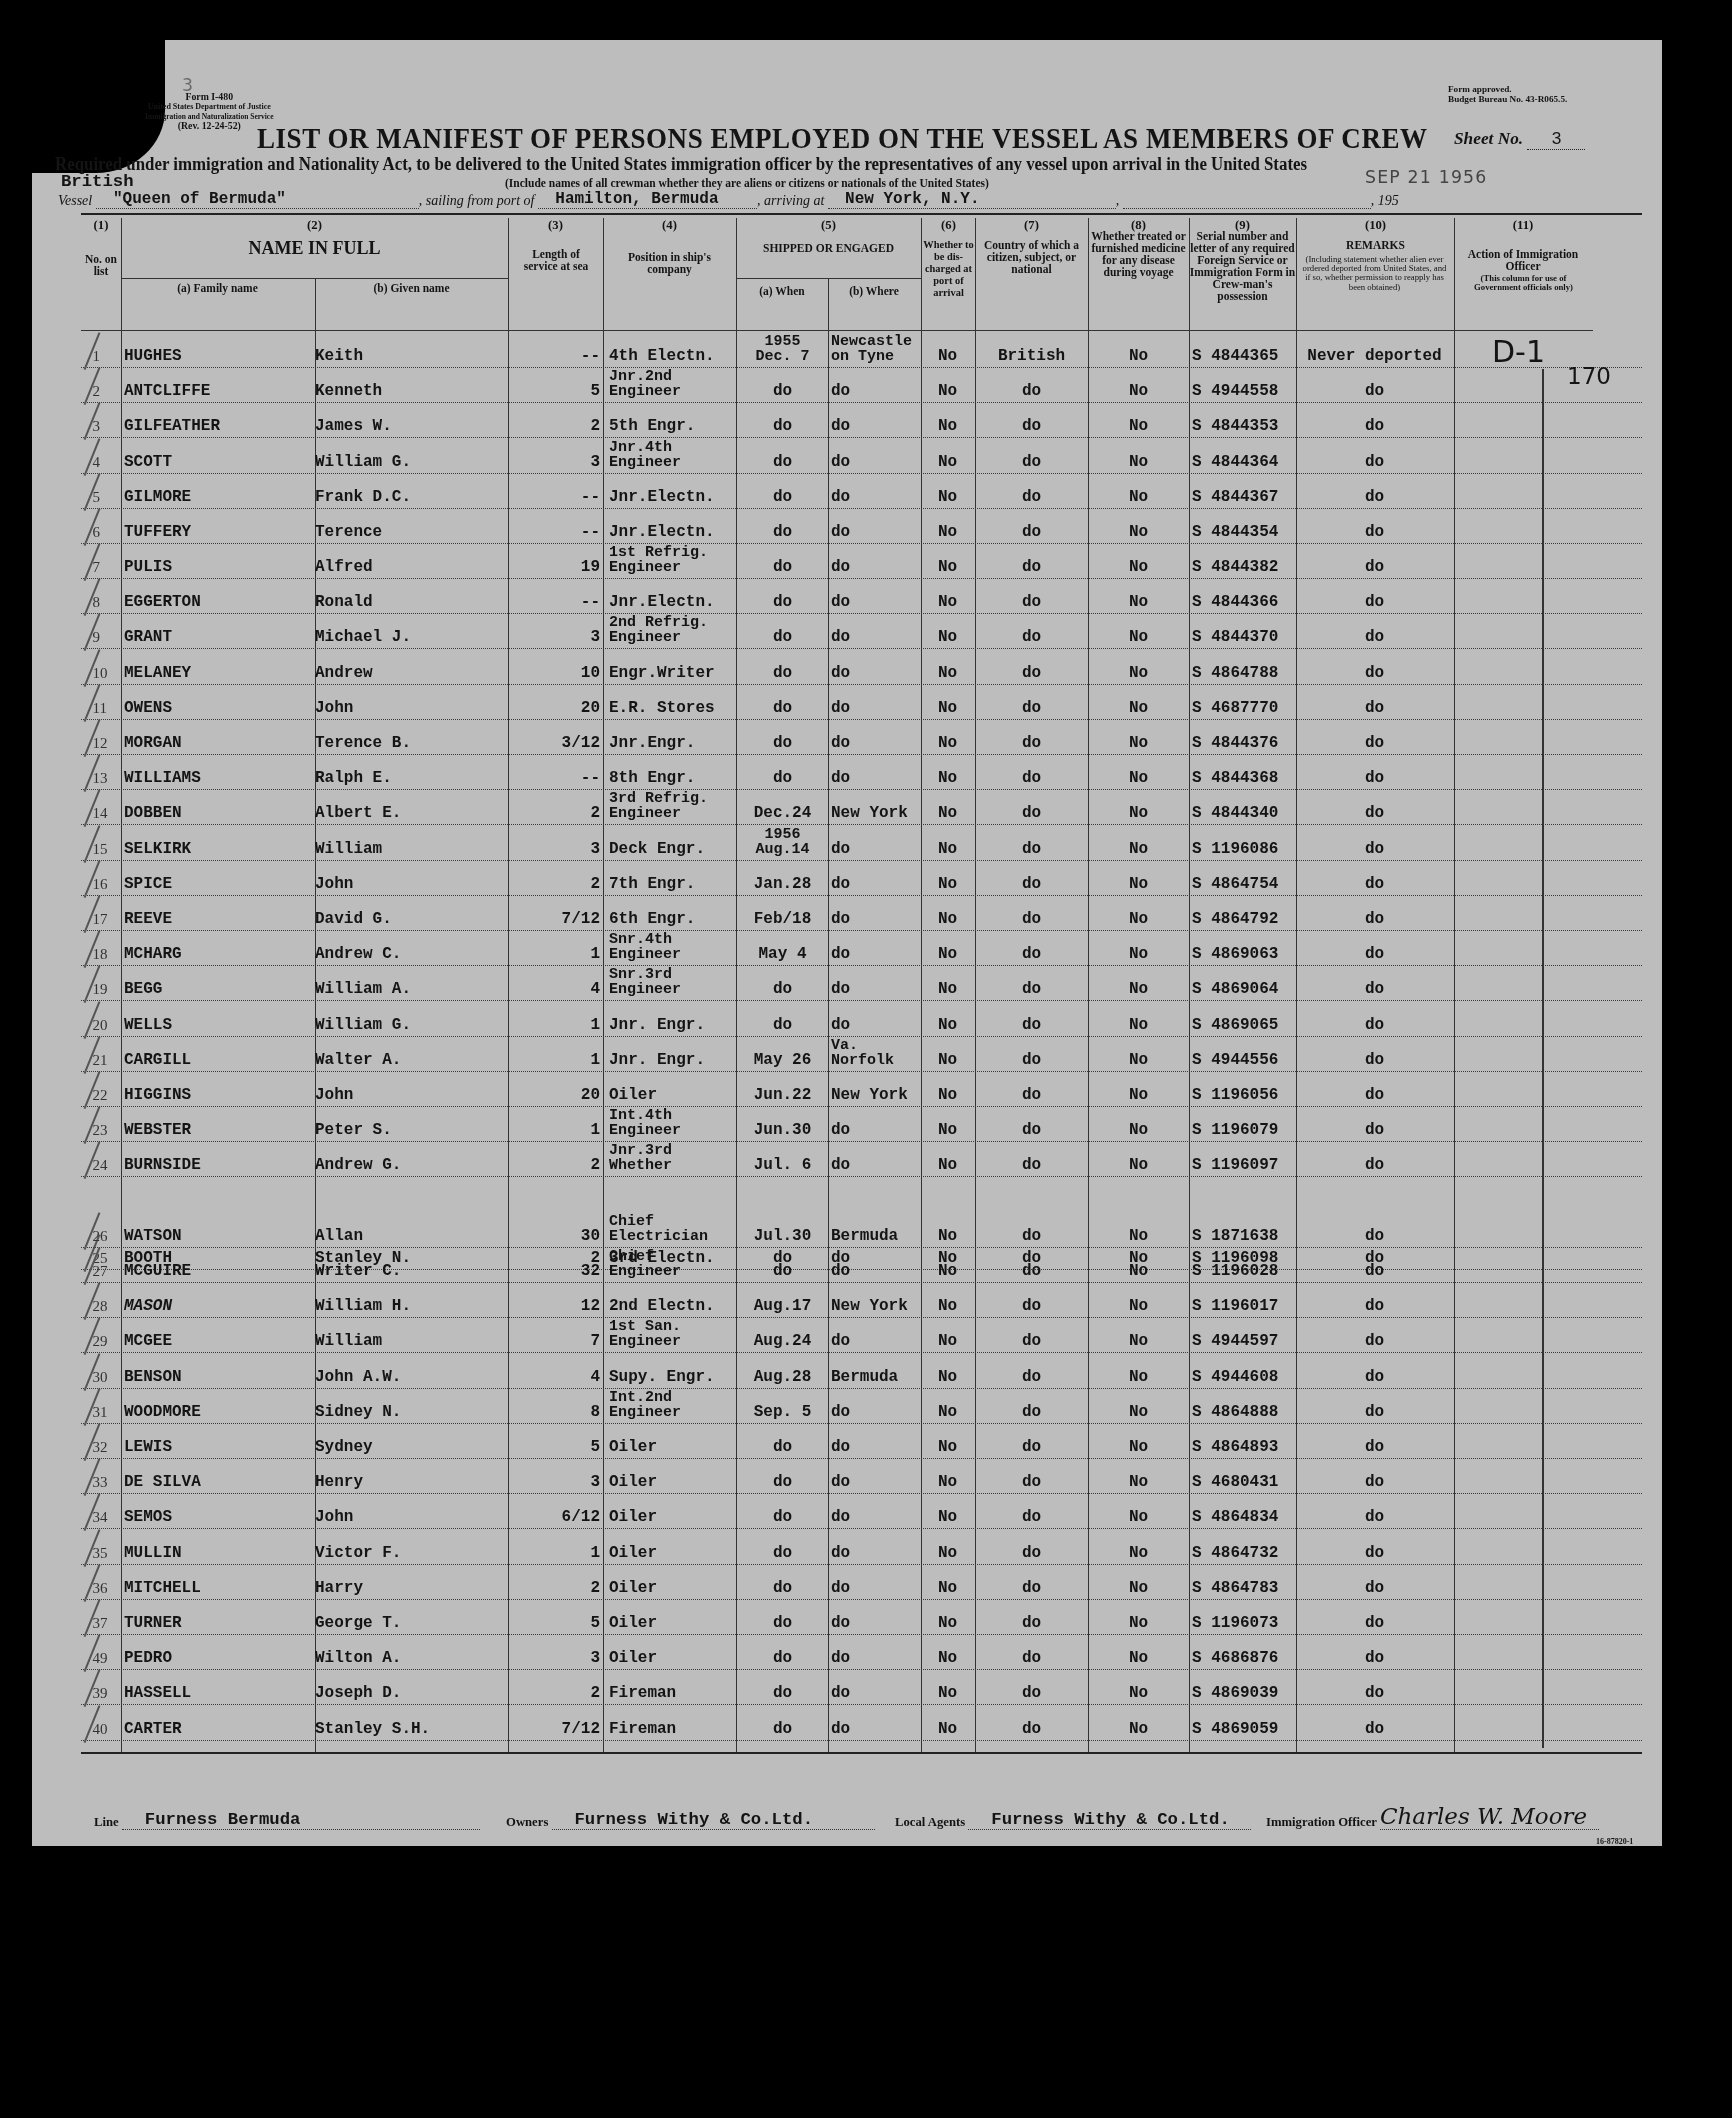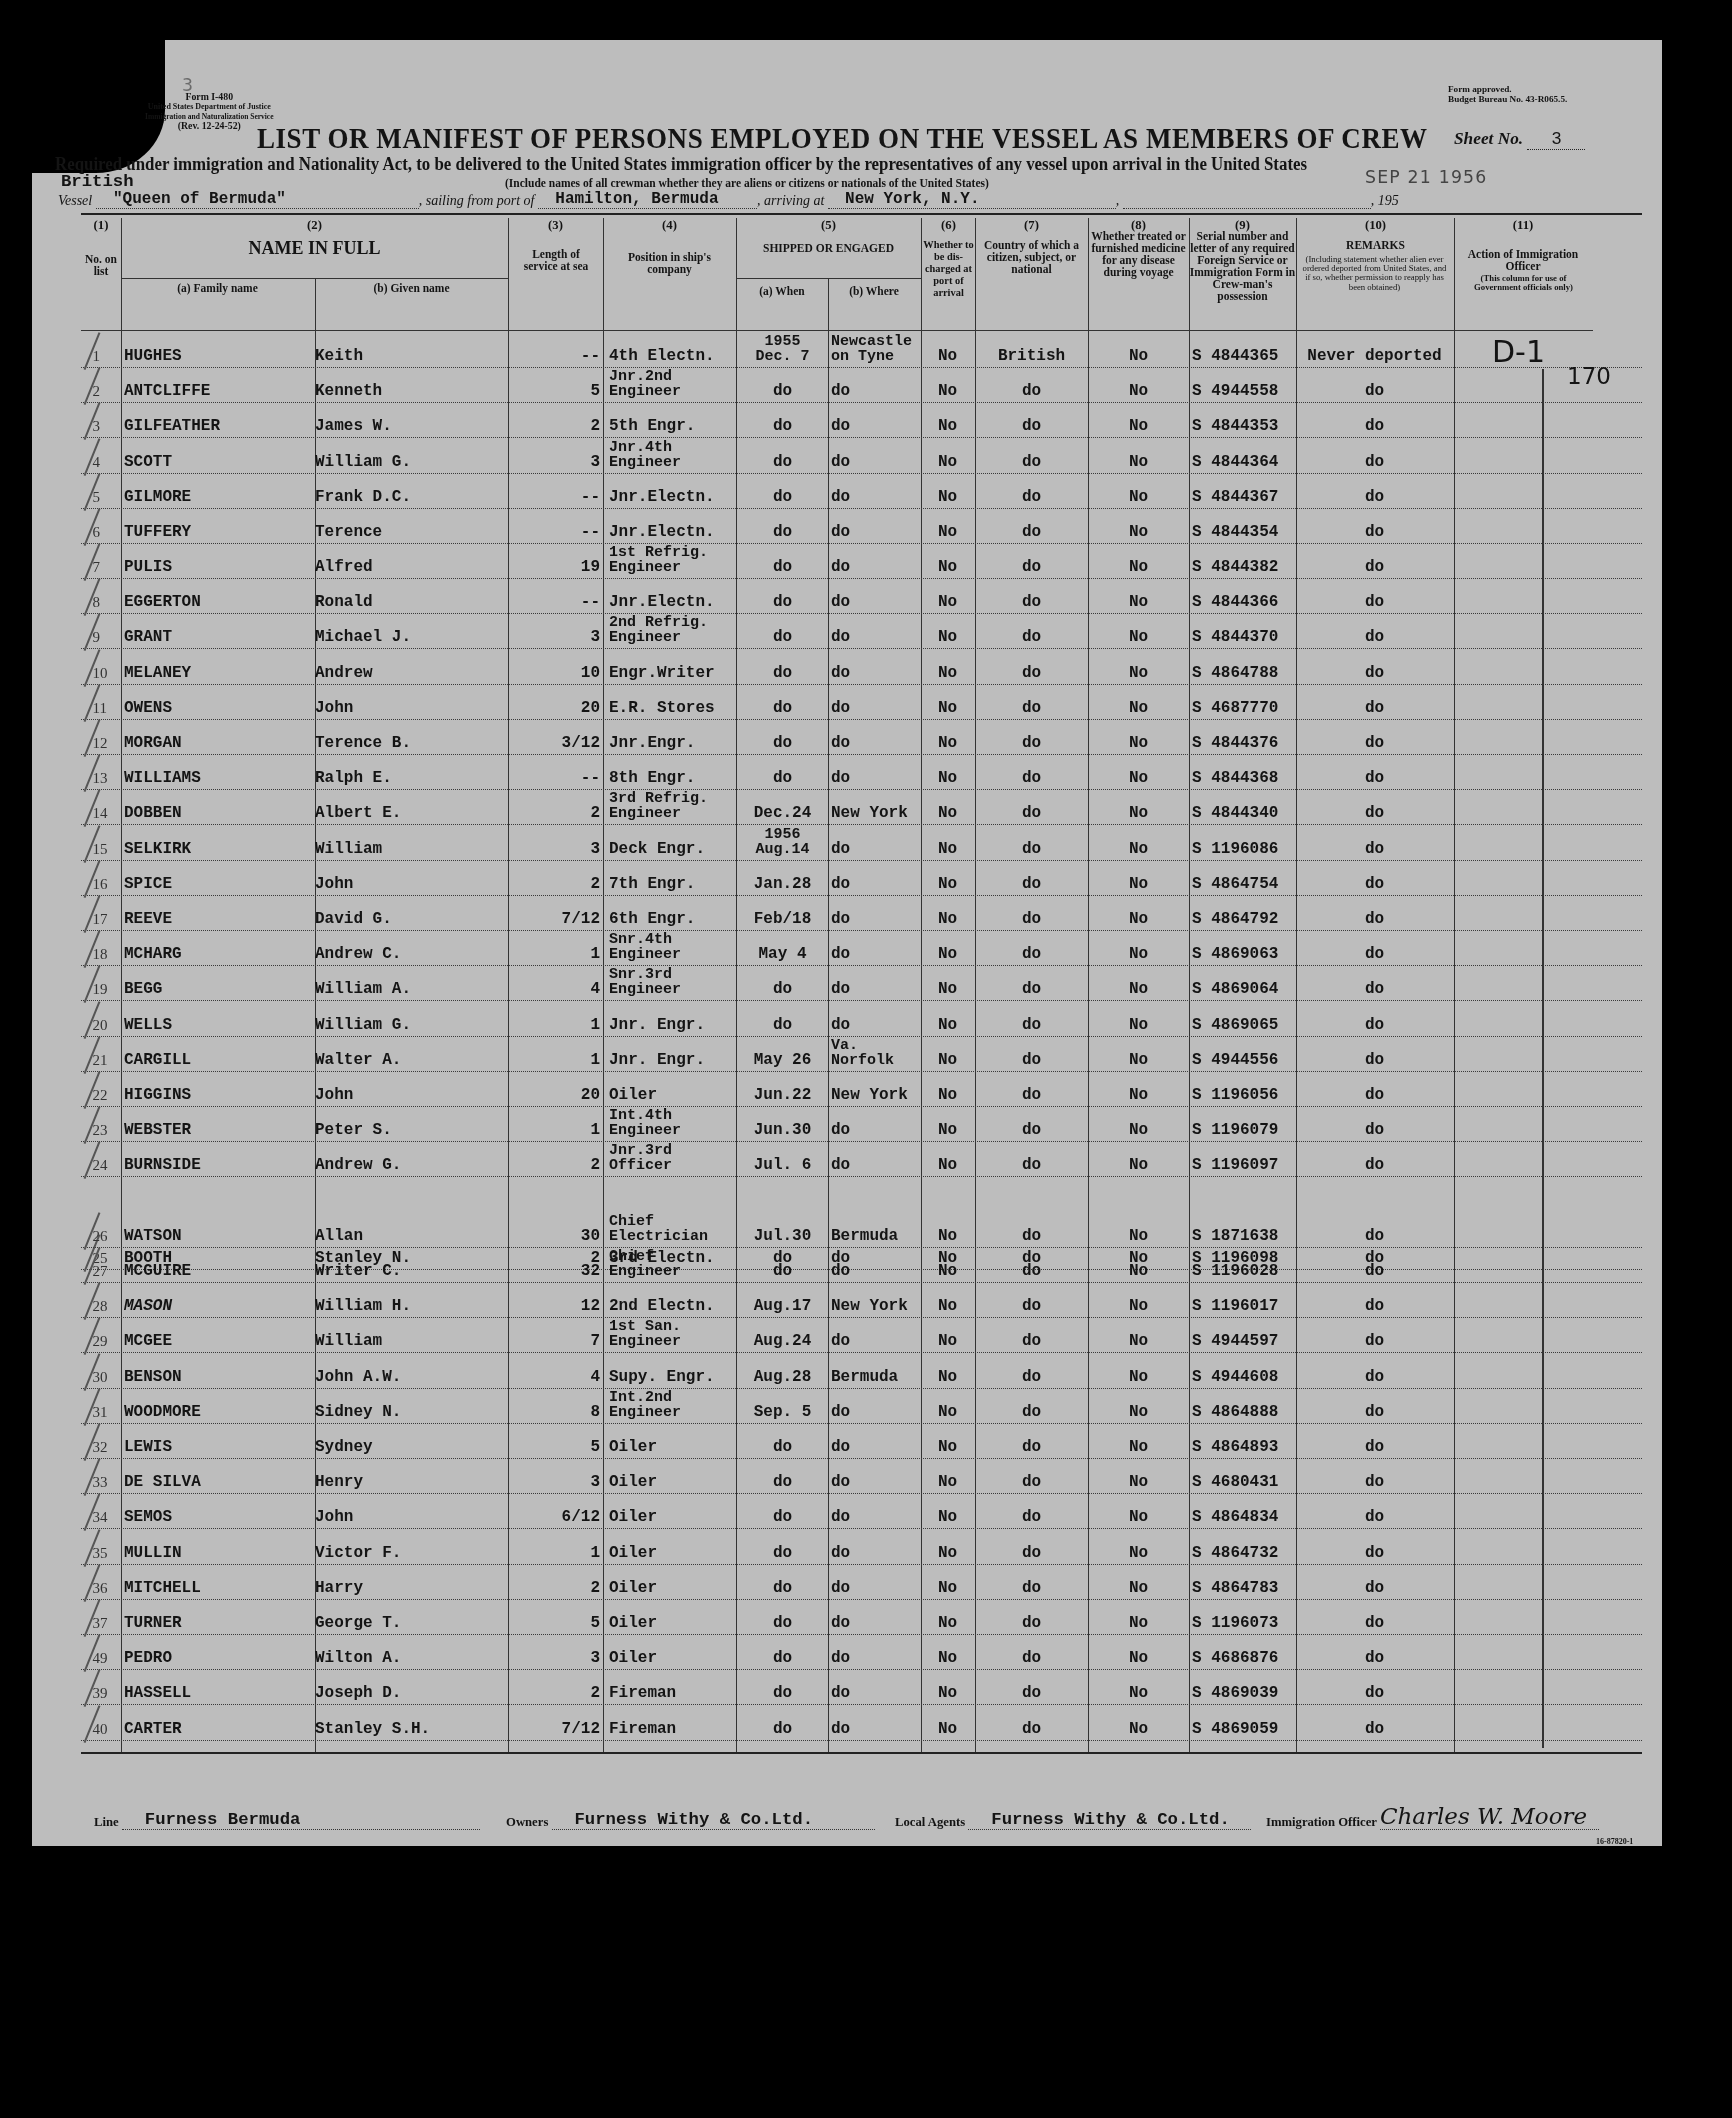--- a/index.html
+++ b/index.html
@@ -491,21 +491,21 @@
         <span class="cell" style="left: 1111px;">S 1196079</span>
         <span class="cell" style="left: 1214px; width: 159px; text-align: center;">do</span>
       </div>
       <div class="row" style="top: 1101px; left: 49px;">
         <span class="rownum">24</span>
         <span class="tick"></span>
         <span class="cell" style="left: 43px;">BURNSIDE</span>
         <span class="cell" style="left: 234px;">Andrew G.</span>
         <span class="cell" style="left: 427px; width: 92px; text-align: right;">2</span>
         <span class="cell two" style="left: 528px;">Jnr.3rd
-Officer</span>
+Whether</span>
         <span class="cell" style="left: 658px; width: 87px; text-align: center;">Jul. 6</span>
         <span class="cell" style="left: 750px; width: 89px; text-align: left;">do</span>
         <span class="cell" style="left: 839px; width: 55px; text-align: center;">No</span>
         <span class="cell" style="left: 894px; width: 113px; text-align: center;">do</span>
         <span class="cell" style="left: 1007px; width: 101px; text-align: center;">No</span>
         <span class="cell" style="left: 1111px;">S 1196097</span>
         <span class="cell" style="left: 1214px; width: 159px; text-align: center;">do</span>
       </div>
       <div class="row" style="top: 1194px; left: 49px;">
         <span class="rownum">25</span>

